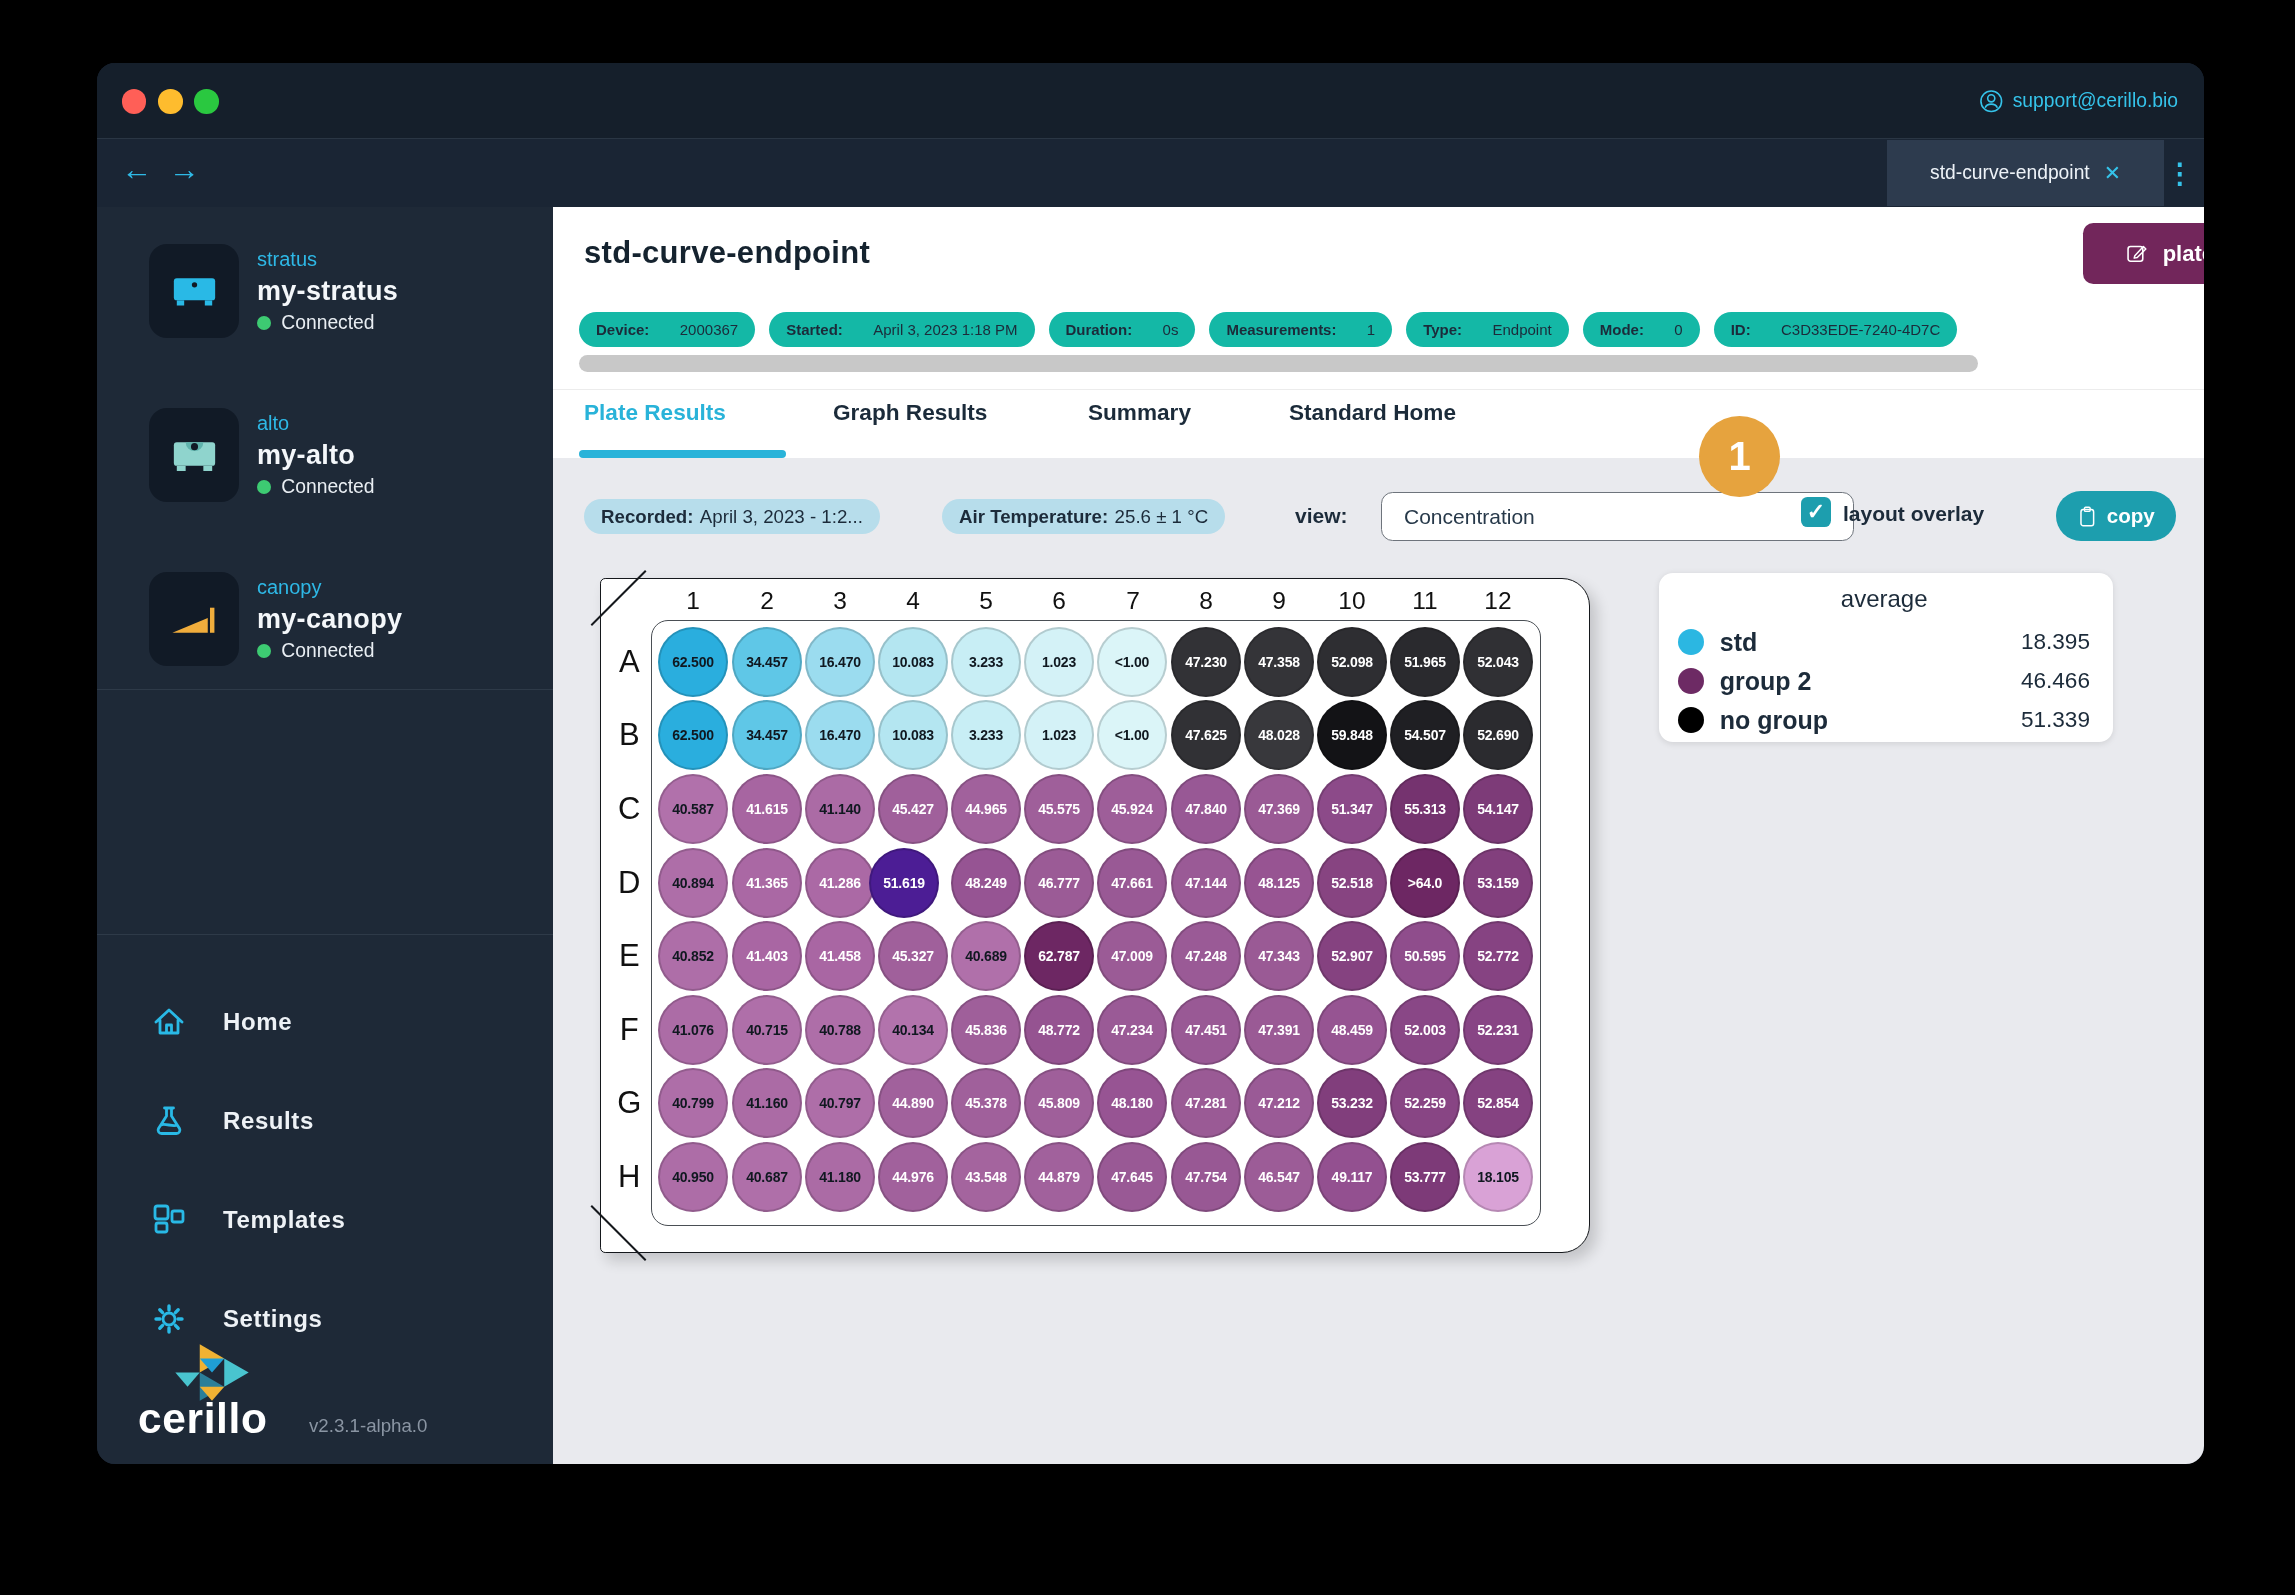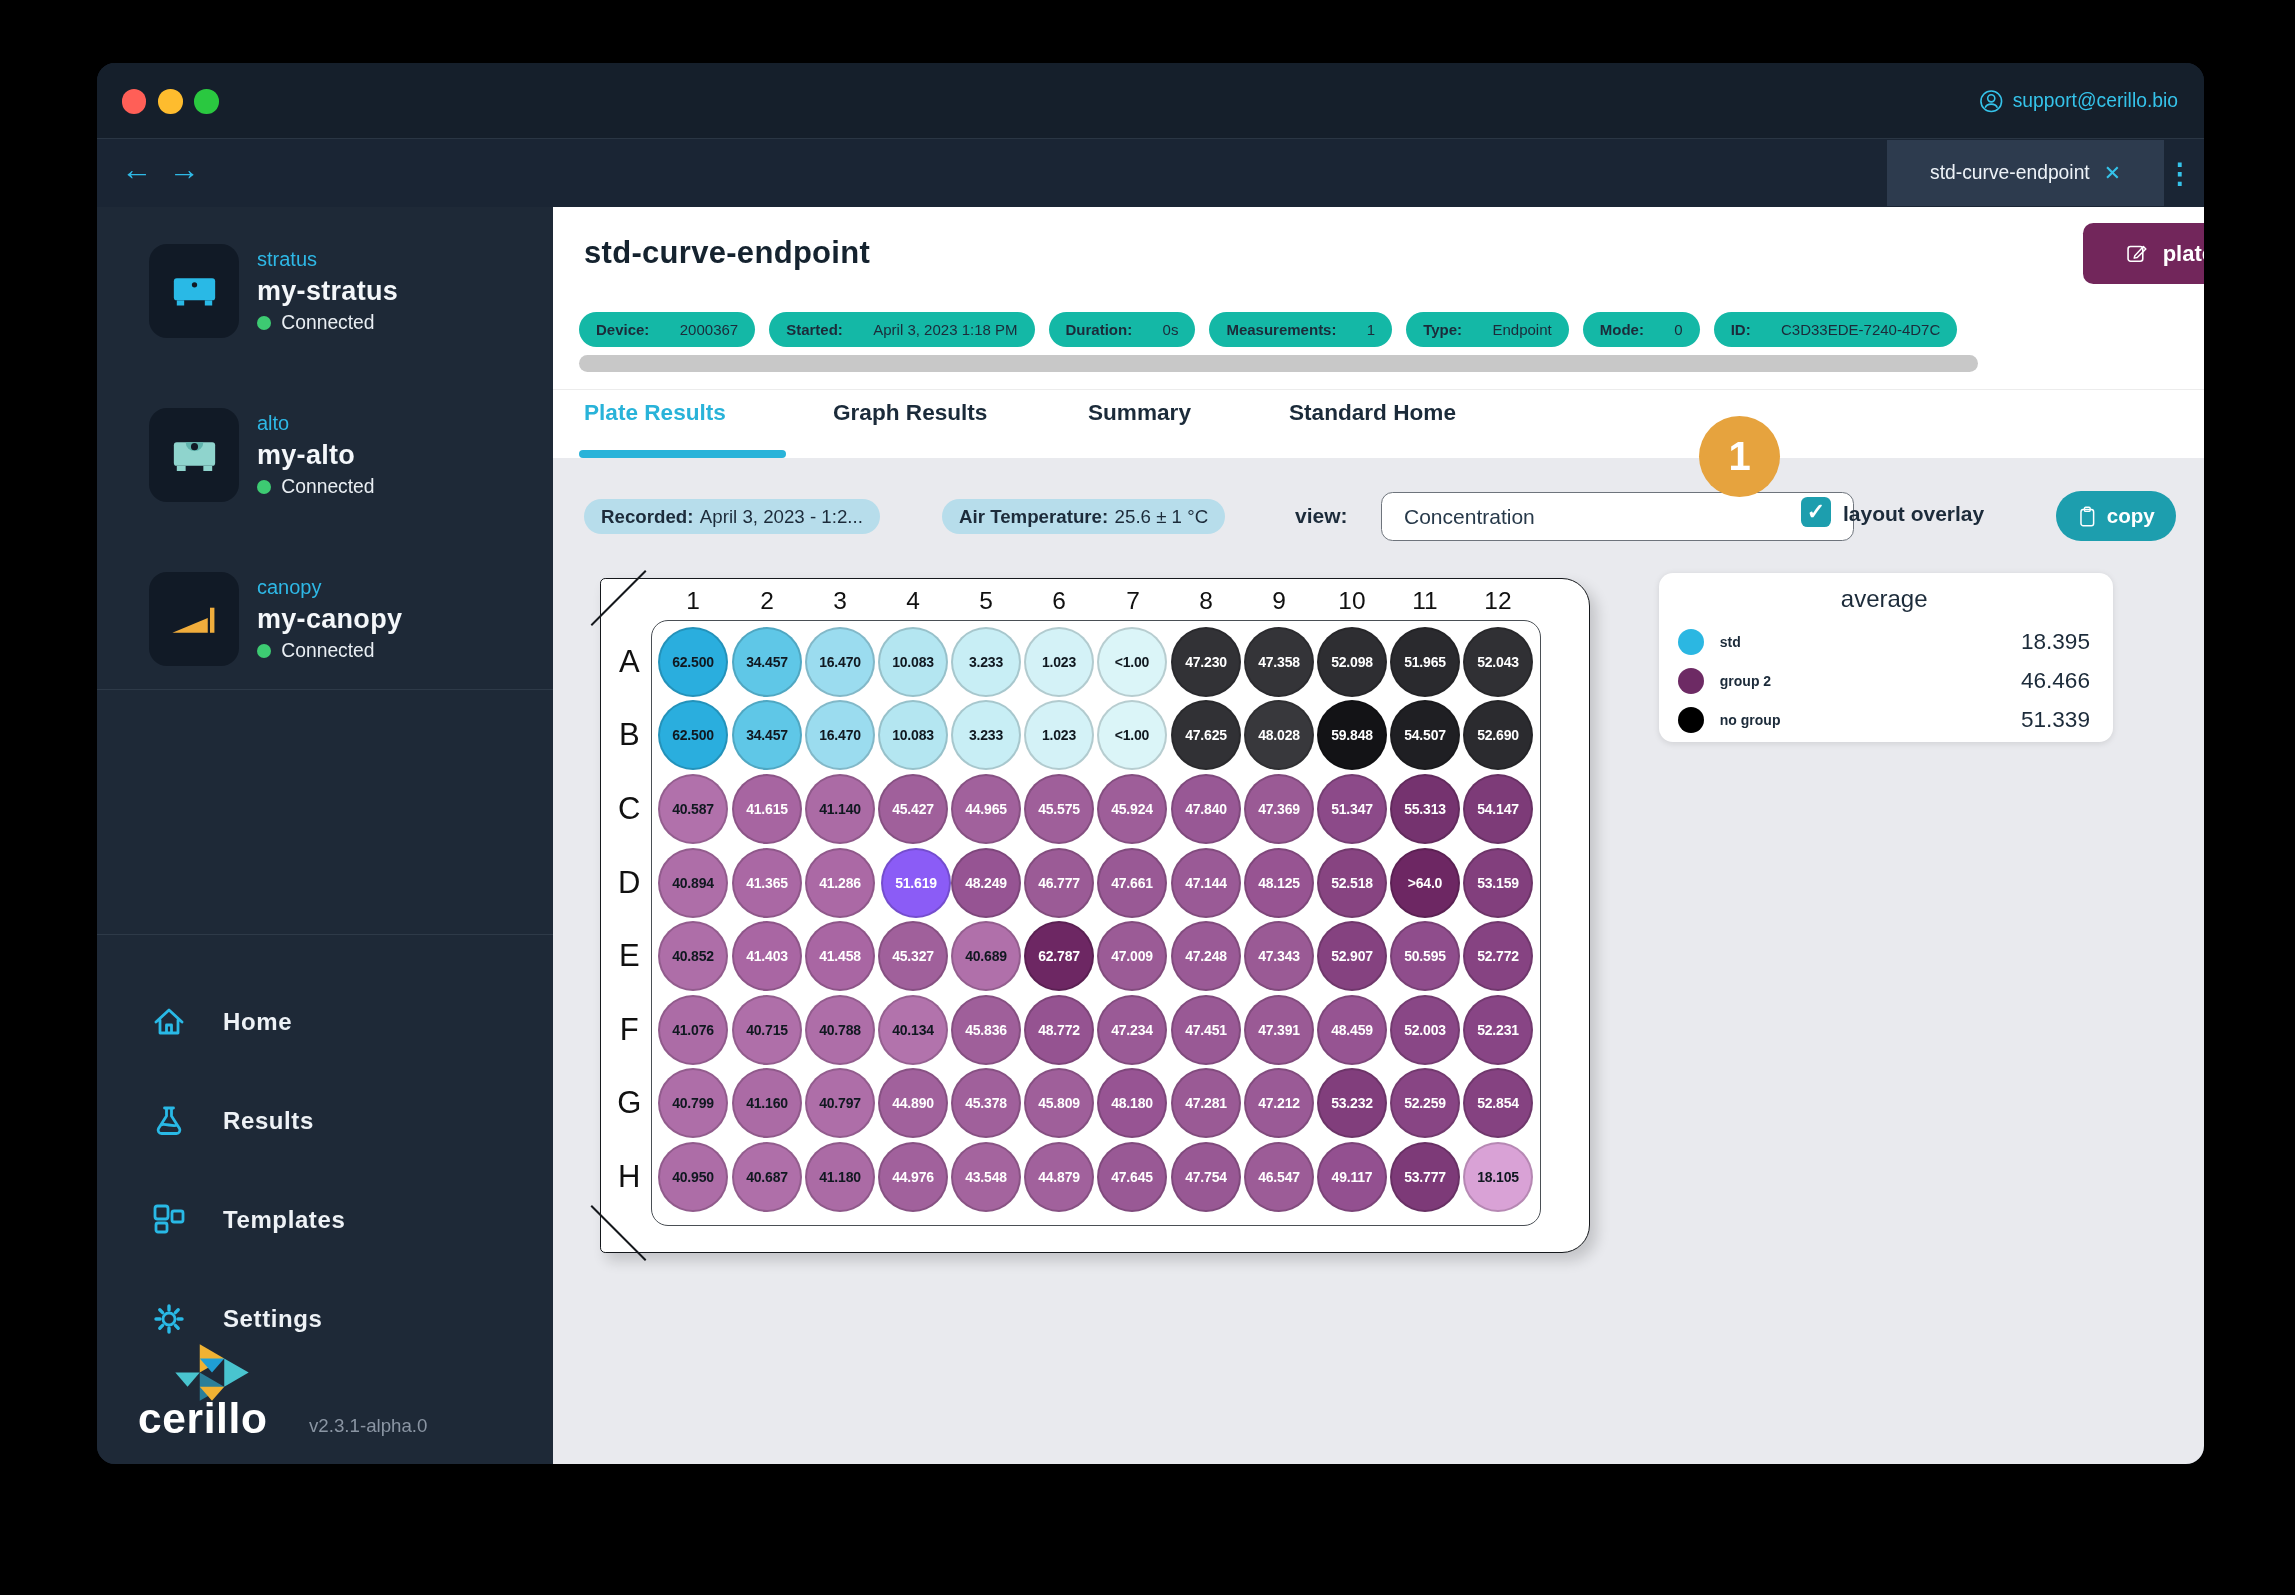--- a/index.html
+++ b/index.html
@@ -114,21 +114,21 @@
           border:2.6px solid rgba(0,0,0,0.16);
           display:flex; align-items:center; justify-content:center;
           font-size:14px; font-weight:800; letter-spacing:-0.2px; }
 
   
   #legend { position:absolute; left:1106px; top:366px; width:454px; height:169px; background:#fff;
             border-radius:14px; box-shadow:0 1.9px 6.4px rgba(0,0,0,0.10); padding:11.6px 23px 0 19.3px; }
   #legend-title { text-align:center; font-size:24px; color:#1c2b3a; margin-bottom:10.3px; }
   .legend-row { display:flex; align-items:center; gap:15.5px; height:39px; }
   .legend-dot { width:26px; height:26px; border-radius:50%; flex:0 0 auto; }
-  .legend-label { font-size:14px; font-weight:800; color:#1c2b3a; }
+  .legend-label { font-size:25px; font-weight:800; color:#1c2b3a; }
   .legend-value { margin-left:auto; font-size:22.6px; color:#1c2b3a; }
 
   svg { display:block; }
 </style>
 </head>
 <body>
 
 <div id="stage">
   <div id="window">
 
@@ -414,21 +414,21 @@
             <div class="well" style="left: 423px; top: 195px; background: rgb(159, 95, 154); color: rgb(255, 255, 255);">45.575</div>
             <div class="well" style="left: 496px; top: 195px; background: rgb(158, 94, 153); color: rgb(255, 255, 255);">45.924</div>
             <div class="well" style="left: 570px; top: 195px; background: rgb(152, 88, 149); color: rgb(255, 255, 255);">47.840</div>
             <div class="well" style="left: 643px; top: 195px; background: rgb(154, 90, 149); color: rgb(255, 255, 255);">47.369</div>
             <div class="well" style="left: 716px; top: 195px; background: rgb(140, 74, 137); color: rgb(255, 255, 255);">51.347</div>
             <div class="well" style="left: 789px; top: 195px; background: rgb(117, 51, 111); color: rgb(255, 255, 255);">55.313</div>
             <div class="well" style="left: 862px; top: 195px; background: rgb(125, 59, 120); color: rgb(255, 255, 255);">54.147</div>
             <div class="well" style="left: 57px; top: 269px; background: rgb(174, 110, 168); color: rgb(16, 24, 32);">40.894</div>
             <div class="well" style="left: 131px; top: 269px; background: rgb(170, 104, 164); color: rgb(255, 255, 255);">41.365</div>
             <div class="well" style="left: 204px; top: 269px; background: rgb(171, 105, 165); color: rgb(255, 255, 255);">41.286</div>
-            <div class="well" style="left: 280px; top: 269px; background: #8b5cf6; color: rgb(255, 255, 255);">51.619</div>
+            <div class="well" style="left: 268px; top: 269px; background: #4c1d95; color: rgb(255, 255, 255);">51.619</div>
             <div class="well" style="left: 350px; top: 269px; background: rgb(150, 84, 147); color: rgb(255, 255, 255);">48.249</div>
             <div class="well" style="left: 423px; top: 269px; background: rgb(155, 91, 150); color: rgb(255, 255, 255);">46.777</div>
             <div class="well" style="left: 496px; top: 269px; background: rgb(153, 89, 149); color: rgb(255, 255, 255);">47.661</div>
             <div class="well" style="left: 570px; top: 269px; background: rgb(154, 90, 150); color: rgb(255, 255, 255);">47.144</div>
             <div class="well" style="left: 643px; top: 269px; background: rgb(151, 84, 146); color: rgb(255, 255, 255);">48.125</div>
             <div class="well" style="left: 716px; top: 269px; background: rgb(135, 68, 129); color: rgb(255, 255, 255);">52.518</div>
             <div class="well" style="left: 789px; top: 269px; background: rgb(109, 39, 99); color: rgb(255, 255, 255);">&gt;64.0</div>
             <div class="well" style="left: 862px; top: 269px; background: rgb(130, 63, 125); color: rgb(255, 255, 255);">53.159</div>
             <div class="well" style="left: 57px; top: 342px; background: rgb(174, 110, 168); color: rgb(16, 24, 32);">40.852</div>
             <div class="well" style="left: 131px; top: 342px; background: rgb(169, 102, 163); color: rgb(255, 255, 255);">41.403</div>

